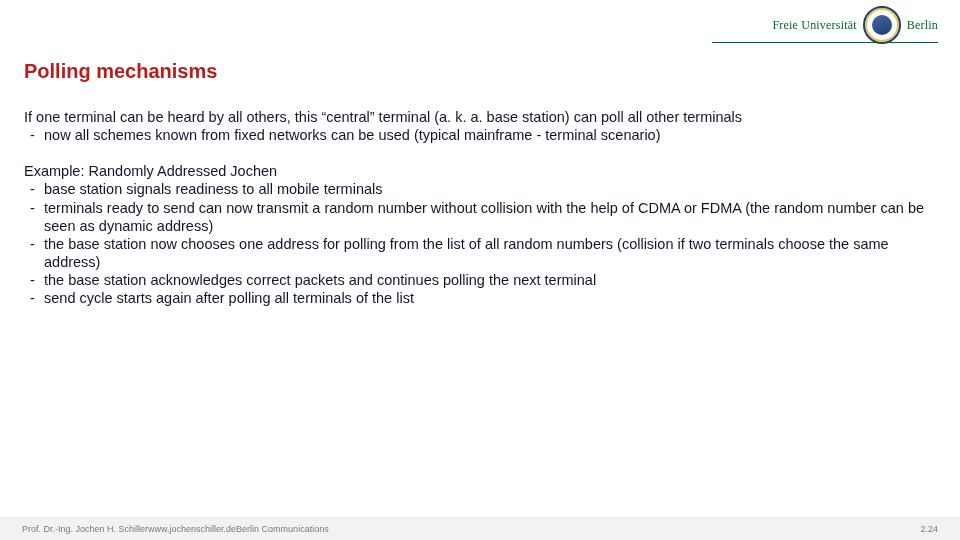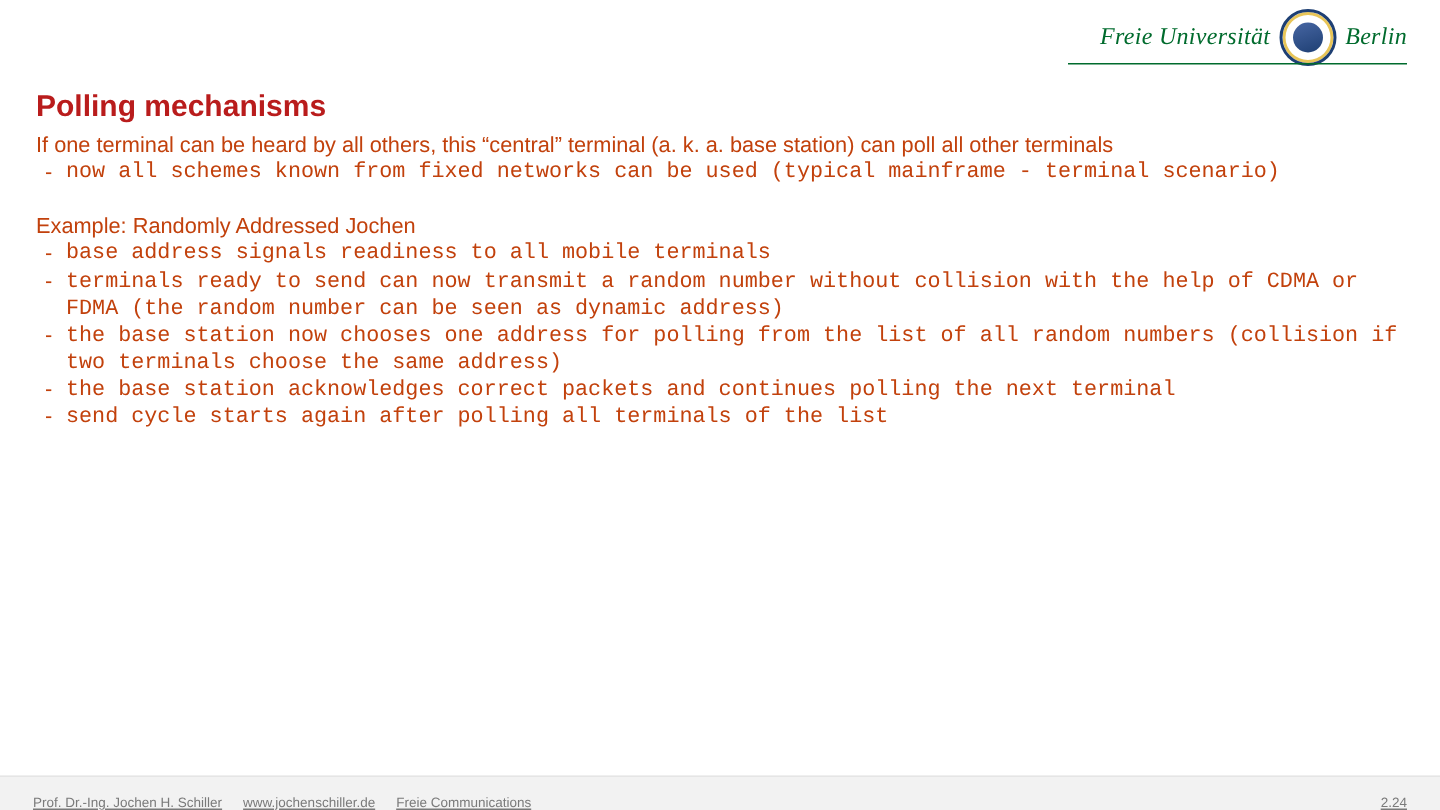--- a/index.html
+++ b/index.html
@@ -16,22 +16,21 @@
   .logo {
     position: absolute;
     top: 6px;
     right: 22px;
     display: flex;
     align-items: center;
     gap: 6px;
   }
   .logo-text {
     font-family: Georgia, 'Times New Roman', serif;
-    font-style: italic;
-    font-size: 16px;
+    font-size: 12px;
     color: #006b2d;
     letter-spacing: 0.2px;
   }
   .logo-seal {
     width: 34px;
     height: 34px;
     border-radius: 50%;
     background: #ffffff;
     border: 2px solid #1e3f73;
     box-shadow: 0 0 0 2px #e8c558 inset;
@@ -58,58 +57,55 @@
   .title {
     position: absolute;
     top: 60px;
     left: 24px;
     font-size: 20px;
     font-weight: 700;
     color: #b91c1c;
   }
   .content {
     position: absolute;
-    top: 88px;
+    top: 108px;
     left: 24px;
     right: 24px;
     font-size: 14.5px;
     line-height: 1.25;
-    color: #c2410c;
+    color: #0f172a;
   }
   .para {
     margin-bottom: 18px;
   }
   .bullet {
     display: flex;
     align-items: flex-start;
   }
   .bullet .dash {
     width: 14px;
     flex: 0 0 14px;
     padding-left: 6px;
   }
   .bullet .txt {
     flex: 1 1 auto;
-    font-family: Liberation Mono, monospace;
   }
   .footer {
     position: absolute;
     bottom: 0;
     left: 0;
     right: 0;
     height: 22px;
     background: #f2f2f2;
     border-top: 1px solid #e5e5e5;
     display: flex;
-    align-items: flex-end;
+    align-items: center;
     font-size: 9px;
     color: #7a7a7a;
     padding: 0 22px;
-    gap: 14px;
-    text-decoration: underline;
   }
   .footer .right {
     margin-left: auto;
   }
 </style>
 </head>
 <body>
 
 <div class="logo">
   <span class="logo-text">Freie Universität</span>
@@ -127,21 +123,21 @@
     <div class="bullet">
       <span class="dash">-</span>
       <span class="txt">now all schemes known from fixed networks can be used (typical mainframe - terminal scenario)</span>
     </div>
   </div>
 
   <div class="para">
     <div>Example: Randomly Addressed Jochen</div>
     <div class="bullet">
       <span class="dash">-</span>
-      <span class="txt">base address signals readiness to all mobile terminals</span>
+      <span class="txt">base station signals readiness to all mobile terminals</span>
     </div>
     <div class="bullet">
       <span class="dash">-</span>
       <span class="txt">terminals ready to send can now transmit a random number without collision with the help of CDMA or FDMA (the random number can be seen as dynamic address)</span>
     </div>
     <div class="bullet">
       <span class="dash">-</span>
       <span class="txt">the base station now chooses one address for polling from the list of all random numbers (collision if two terminals choose the same address)</span>
     </div>
     <div class="bullet">
@@ -152,15 +148,15 @@
       <span class="dash">-</span>
       <span class="txt">send cycle starts again after polling all terminals of the list</span>
     </div>
   </div>
 
 </div>
 
 <div class="footer">
   <span>Prof. Dr.-Ing. Jochen H. Schiller</span>
   <span>www.jochenschiller.de</span>
-  <span>Freie Communications</span>
+  <span>Berlin Communications</span>
   <span class="right">2.24</span>
 </div>
 
 </body></html>

